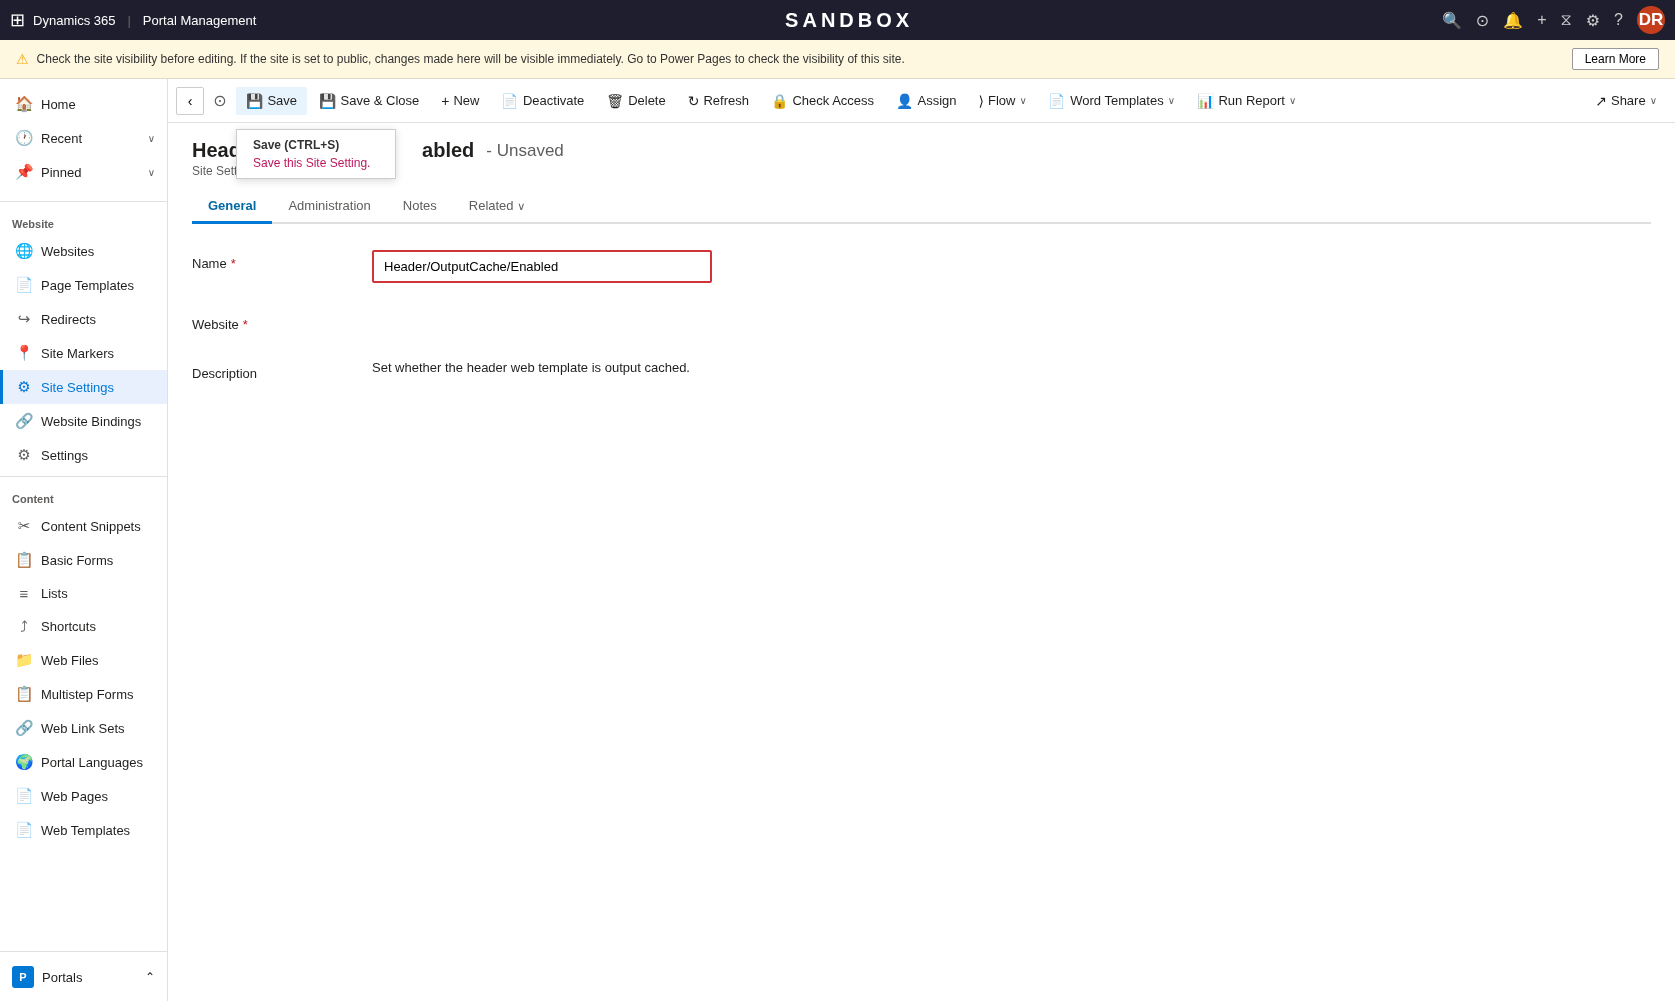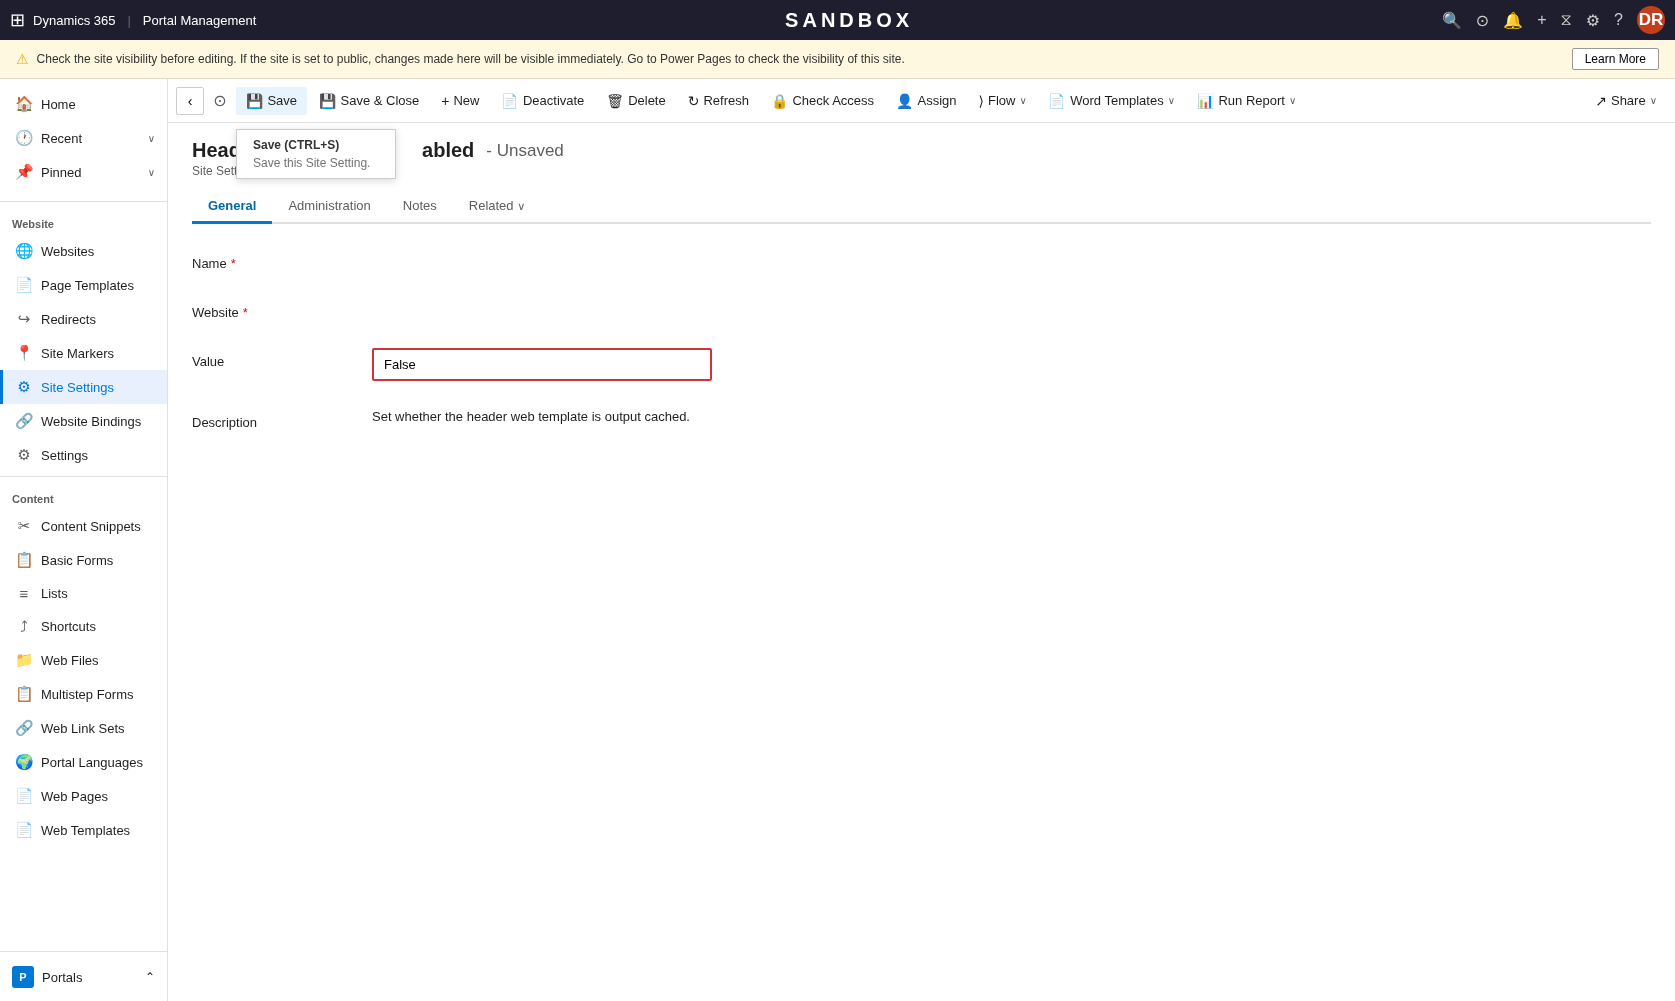--- a/index.html
+++ b/index.html
@@ -166,21 +166,21 @@
       background: #fff;
       border: 1px solid #ccc;
       box-shadow: 0 2px 8px rgba(0,0,0,0.15);
       padding: 8px 16px;
       font-size: 12px;
       z-index: 100;
       min-width: 160px;
       pointer-events: none;
     }
     .tooltip-box .tt-shortcut { font-weight: 600; color: #333; margin-bottom: 4px; }
-    .tooltip-box .tt-desc { color: #737373; }
+    .tooltip-box .tt-desc { color: #be185d; }
 
     
     .page-content {
       flex: 1;
       padding: 16px 24px;
       background: #fff;
     }
     .page-header { margin-bottom: 12px; }
     .page-title-row { display: flex; align-items: center; gap: 8px; }
     .page-title {
@@ -522,36 +522,33 @@
           <span class="tab-more"> ∨</span>
         </div>
       </div>
 
       <div class="form-section">
 
         <div class="form-row">
           <div class="form-label">
             <span>Name</span><span class="required">*</span>
           </div>
+          <div class="form-field">
+            <div class="name-field-wrapper">
+              <input type="text" value="Header/OutputCache/Enabled" style="">
+            </div>
+          </div>
         </div>
 
         <div class="form-row">
           <div class="form-label">
             <span>Website</span><span class="required">*</span>
           </div>
         </div>
 
-        <div class="form-row">
-          <div class="form-label">Value</div>
-          <div class="form-field">
-            <div class="value-field-wrapper">
-              <input type="text" value="False" style="">
-            </div>
-          </div>
-        </div>
 
         <div class="form-row">
           <div class="form-label">Description</div>
           <div class="form-field">
             <span class="description-text">Set whether the header web template is output cached.</span>
           </div>
         </div>
 
       </div>
     </div>

